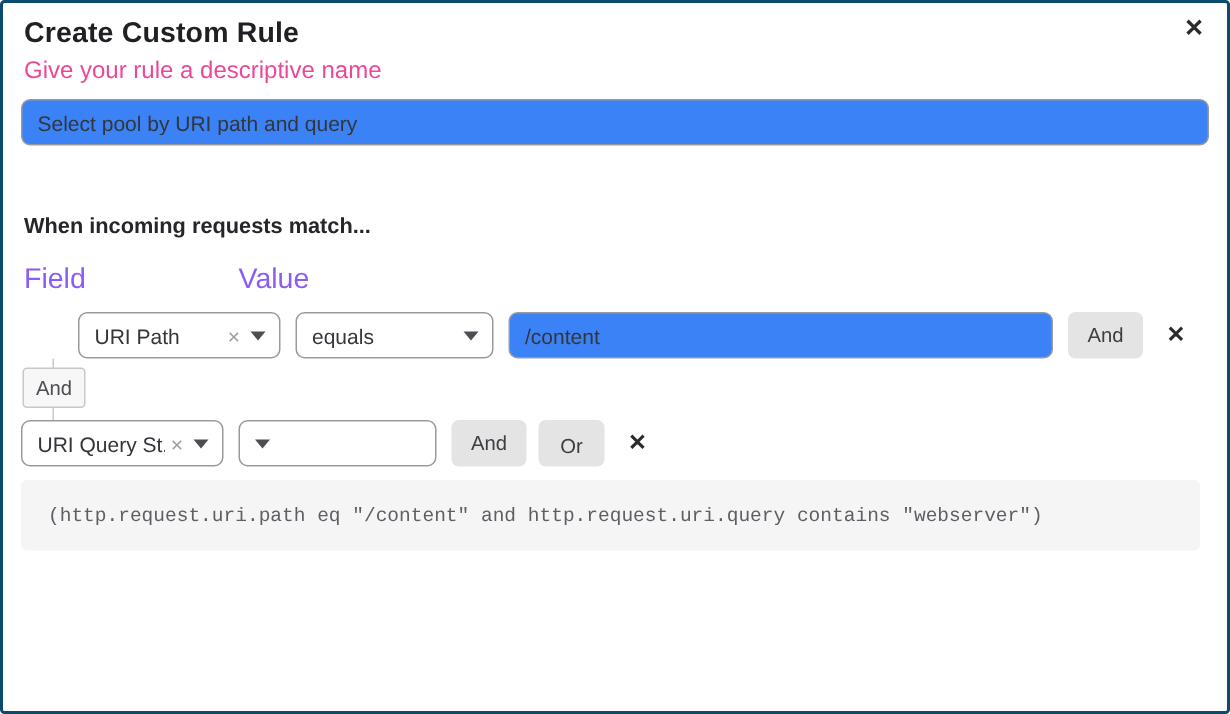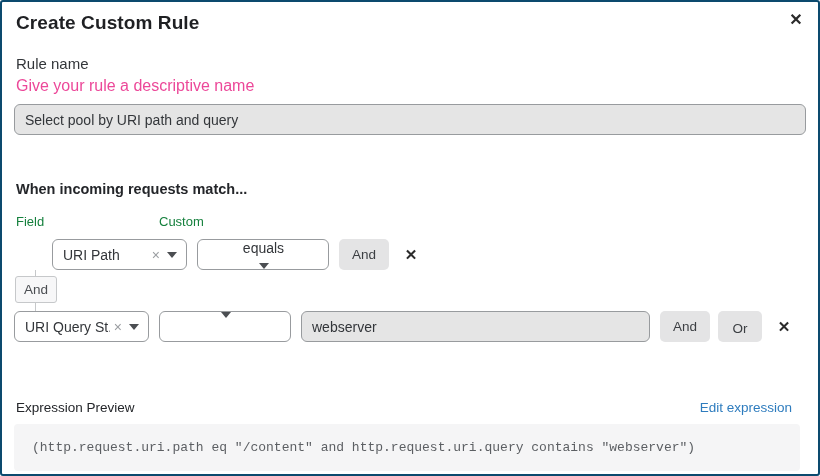--- a/index.html
+++ b/index.html
@@ -39,49 +39,49 @@
     margin: 5px 0 0 14px;
     font-size: 16px; color: #ec4899;
   }
   .name-input-wrap { margin: 9px 12px 0 12px; }
   .text-input {
     width: 100%; height: 31px;
     border: 1px solid #989b9e; border-radius: 6px;
     padding: 0 10px;
     font-family: "Liberation Sans", sans-serif;
     font-size: 14px; color: #33363a;
-    background: #e5e5e5;
+    background: #3b82f6;
   }
   
   .match-heading {
     margin: 46px 0 13px 14px;
     font-size: 14.5px; font-weight: 700; color: #24262a;
   }
   .col-labels {
     display: flex;
     margin: 17px 0 0 14px;
-    font-size: 13px; color: #15803d;
+    font-size: 19px; color: #8b5cf6;
   }
   .col-labels .c1 { width: 143px; }
   .col-labels .c2 { width: 141px; }
   
   .cond-row {
     display: flex; align-items: center;
     margin: 0 26px 0 12px; gap: 10px;
     height: 31px;
   }
   .cond-row.first { margin-top: 10px; padding-left: 38px; }
   .dropdown {
     display: flex; align-items: center;
     height: 31px; border: 1px solid #989b9e; border-radius: 6px;
     background: #fff; padding: 0 9px 0 10px; cursor: pointer;
     flex: none;
   }
   .dd-field { width: 135px; }
-  .dd-operator { width: 132px; flex-direction: column; }
+  .dd-operator { width: 132px; }
   .dd-text {
     flex: 1; font-size: 14px; color: #33363a;
     white-space: nowrap; overflow: hidden;
   }
   .dd-clear {
     color: #9a9da1; font-size: 14px; margin: 0 7px 0 4px;
     cursor: pointer; line-height: 1;
   }
   .dd-caret {
     width: 0; height: 0;
@@ -137,66 +137,61 @@
   }
 </style>
 </head>
 <body>
 
 <div class="dialog">
 
   <h1 class="title">Create Custom Rule</h1>
   <button class="close-btn">✕</button>
 
-  <div class="section-label">Rule name</div>
   <div class="helper">Give your rule a descriptive name</div>
   <div class="name-input-wrap">
     <input type="text" class="text-input" value="Select pool by URI path and query" style="">
   </div>
 
   <div class="match-heading">When incoming requests match...</div>
 
   <div class="col-labels">
     <span class="c1">Field</span>
-    <span class="c3">Custom</span>
+    <span class="c3">Value</span>
   </div>
 
   <div class="cond-row first">
     <div class="dropdown dd-field">
       <span class="dd-text">URI Path</span>
       <span class="dd-clear">×</span>
       <span class="dd-caret"></span>
     </div>
     <div class="dropdown dd-operator">
       <span class="dd-text">equals</span>
       <span class="dd-caret"></span>
     </div>
+    <input type="text" class="text-input value-input" value="/content" style="">
     <button class="logic-btn btn-and">And</button>
     <button class="row-delete">✕</button>
   </div>
 
   <div class="connector">
     <div class="line"></div>
     <div class="badge">And</div>
   </div>
 
   <div class="cond-row">
     <div class="dropdown dd-field">
       <span class="dd-text">URI Query St...</span>
       <span class="dd-clear">×</span>
       <span class="dd-caret"></span>
     </div>
     <div class="dropdown dd-operator">
       <span class="dd-caret"></span>
     </div>
-    <input type="text" class="text-input value-input" value="webserver" style="">
     <button class="logic-btn btn-and">And</button>
     <button class="logic-btn btn-or">Or</button>
     <button class="row-delete">✕</button>
   </div>
 
-  <div class="expr-header">
-    <span class="expr-label">Expression Preview</span>
-    <a class="expr-link" style="color: rgb(46, 124, 190);">Edit expression</a>
-  </div>
   <div class="code-block" style="background: rgb(245, 245, 246);">(http.request.uri.path eq "/content" and http.request.uri.query contains "webserver")</div>
 
 </div>
 
 </body></html>

